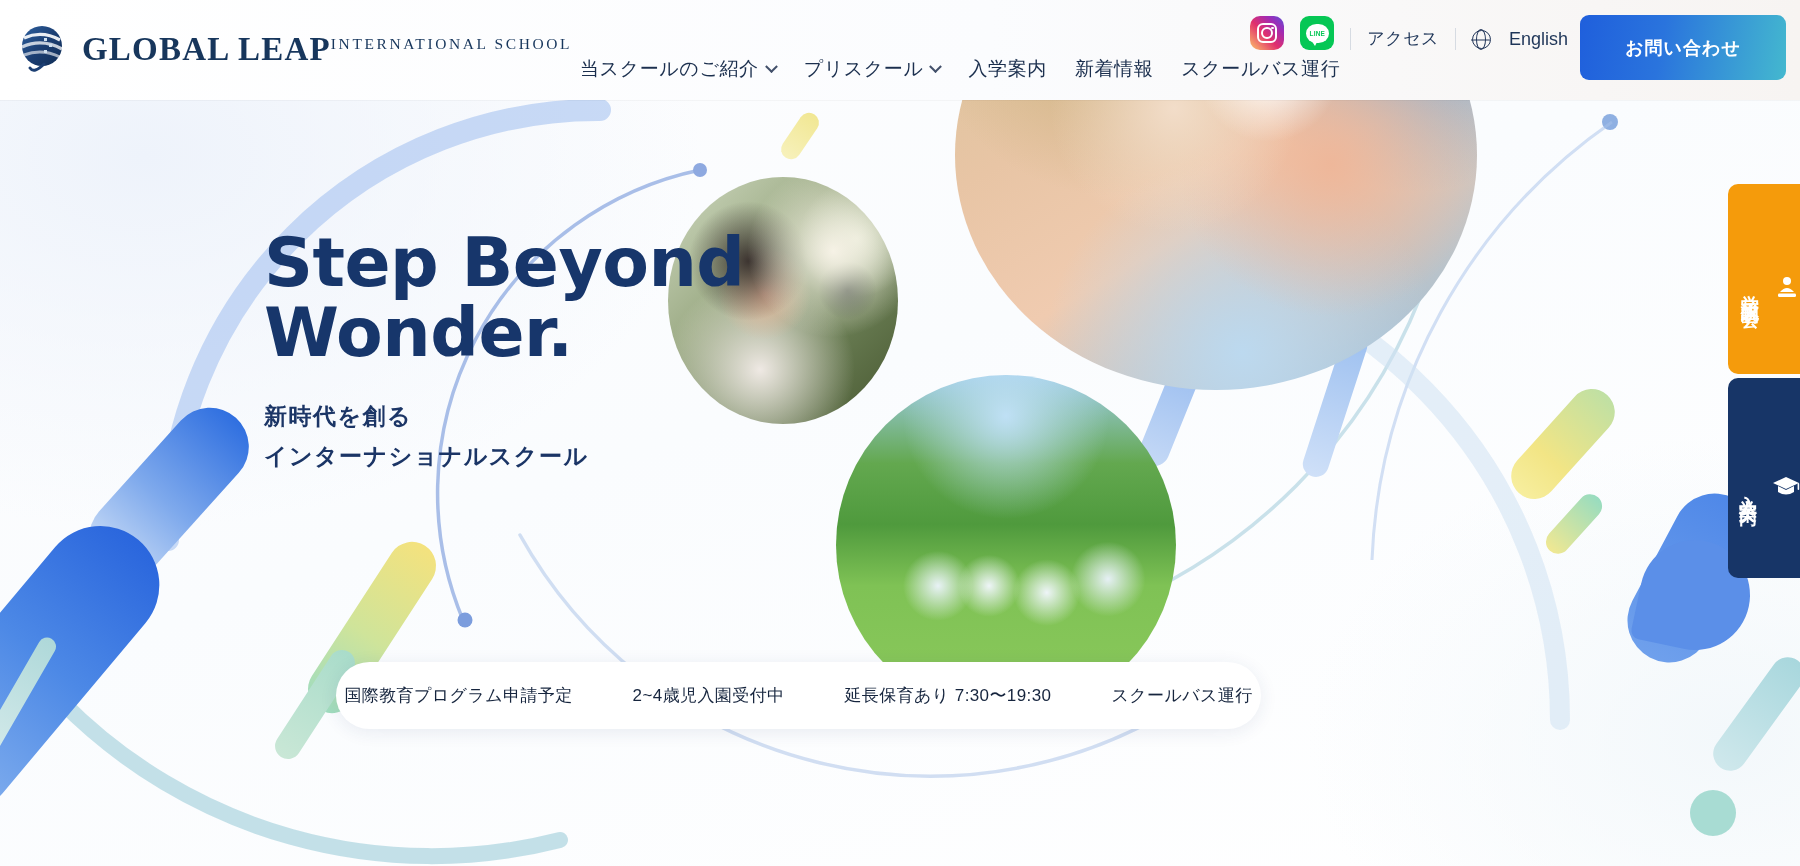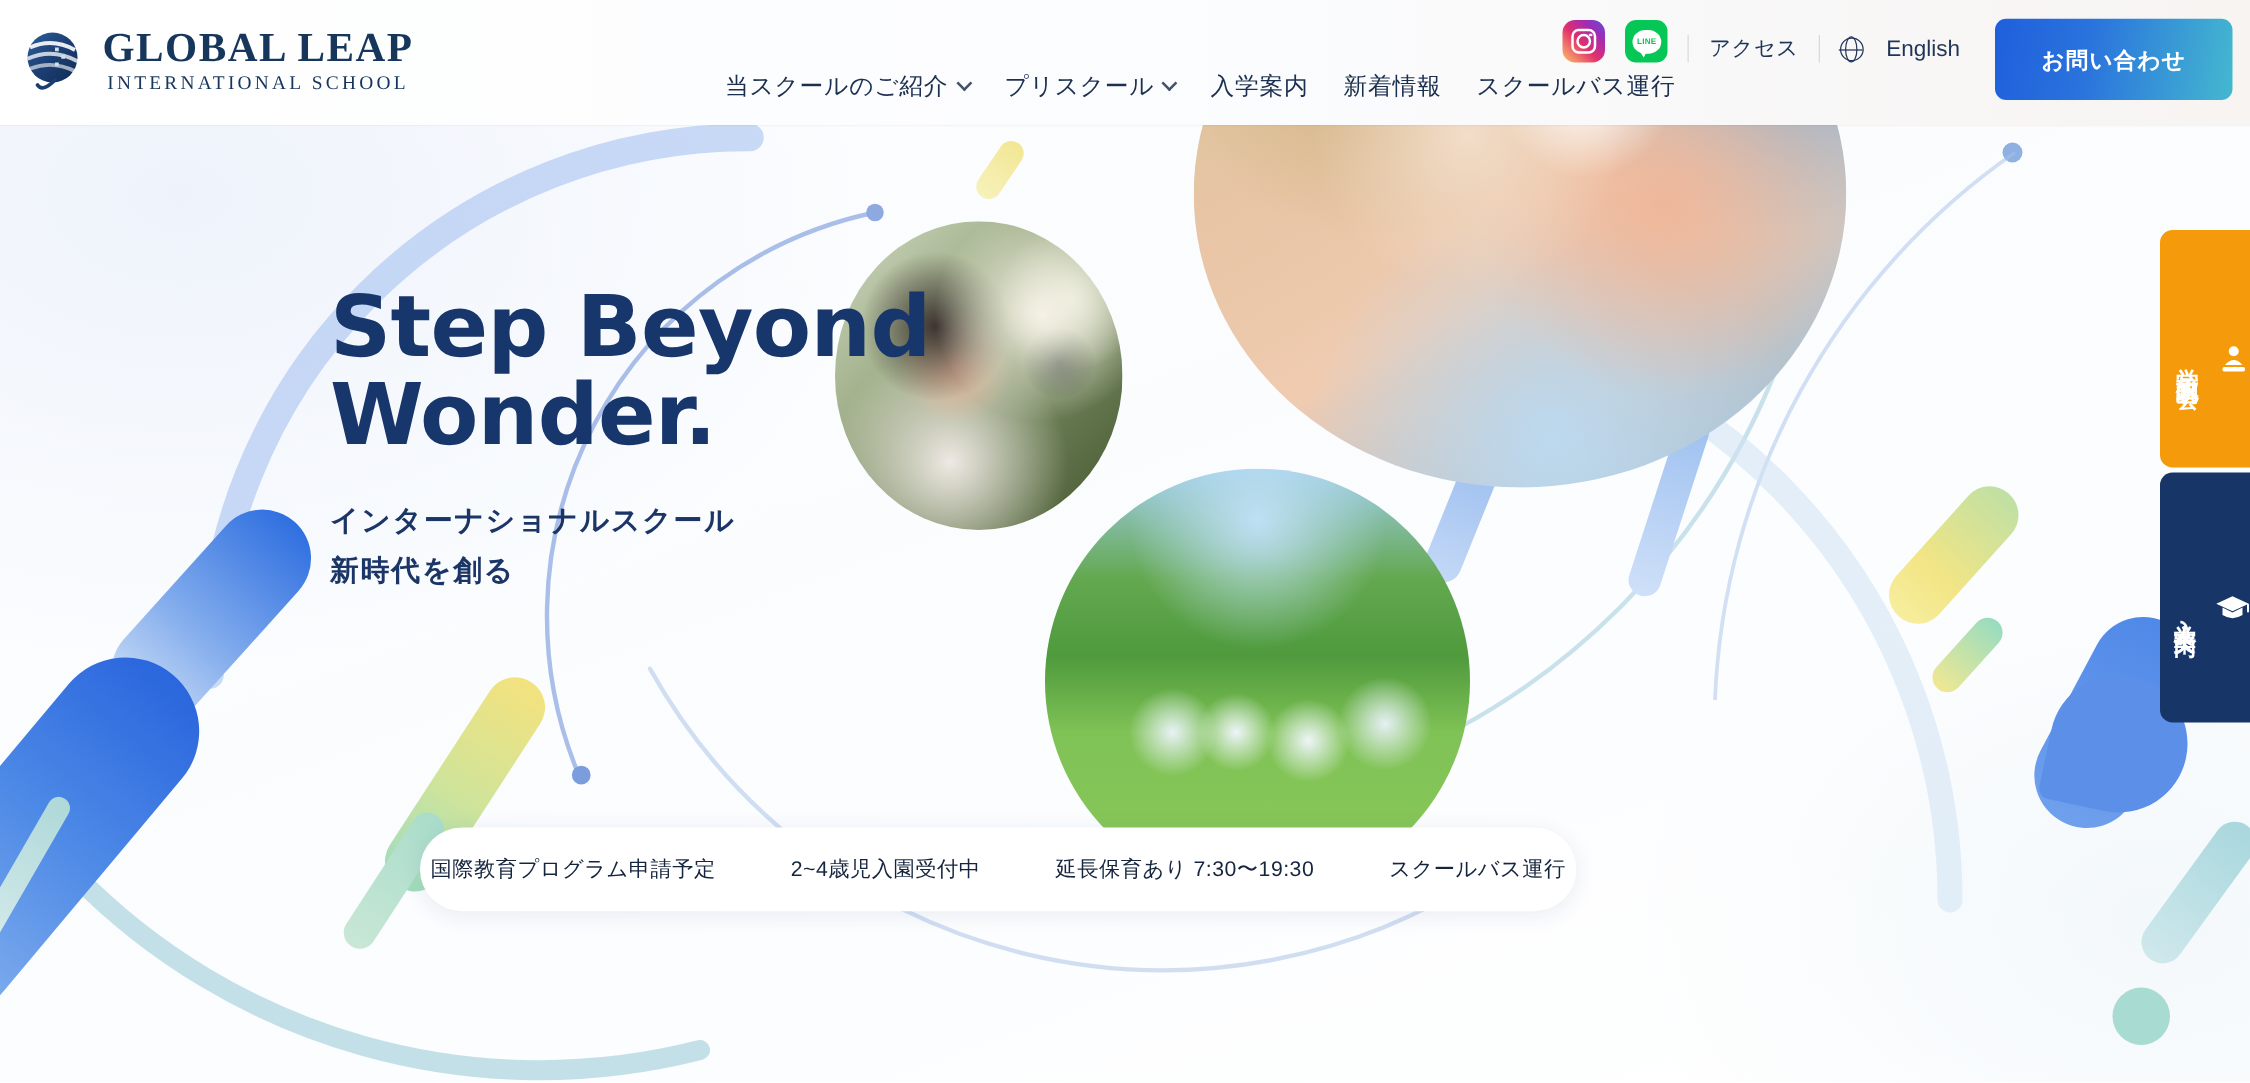--- a/index.html
+++ b/index.html
@@ -29,21 +29,21 @@
   .photo { position:absolute; border-radius:50%; overflow:hidden; }
 
   
   .header {
     position:absolute; top:0; left:0; width:1800px; height:100px;
     background:linear-gradient(90deg,#ffffff 0%,#fbfcfe 55%,#f7f4f2 100%);
     z-index:40;
     box-shadow:0 1px 0 rgba(0,0,0,0.03);
   }
   .logo-wrap { position:absolute; left:14px; top:20px; display:flex; align-items:center; gap:10px; }
-  .logo-text { display:flex; flex-direction:column; line-height:1; }
+  .logo-text { display:flex; flex-direction:row; line-height:1; }
   .logo-main {
     font-family:"Liberation Serif","DejaVu Serif",serif;
     font-size:33px; font-weight:700; letter-spacing:1.2px; color:#17365c;
   }
   .logo-sub {
     font-family:"Liberation Serif","DejaVu Serif",serif;
     font-size:15.5px; letter-spacing:2.6px; color:#17365c; margin-top:3px; text-align:center;
   }
 
   .util {
@@ -71,21 +71,21 @@
   .util-link { font-size:17px; color:#1e3558; cursor:pointer; letter-spacing:.5px; }
   .lang { display:flex; align-items:center; gap:18px; cursor:pointer; }
   .globe { width:19px; height:19px; border:1.7px solid #22365a; border-radius:50%; position:relative; }
   .globe::before { content:""; position:absolute; left:-1.7px; top:50%; width:19px; height:0;
     border-top:1.5px solid #22365a; transform:translateY(-50%); }
   .globe::after { content:""; position:absolute; left:50%; top:-1.7px; width:8px; height:19px;
     border:1.5px solid #22365a; border-radius:50%; transform:translateX(-50%); }
   .lang-text { font-size:18px; color:#1e3558; }
 
   .contact-btn {
-    position:absolute; right:14px; top:15px; width:190px; height:65px; border-radius:9px;
+    position:absolute; right:14px; top:15px; width:206px; height:65px; border-radius:9px;
     background:linear-gradient(100deg,#1f5fdc 0%,#2a74dd 40%,#44b8cf 100%);
     color:#fff; font-size:18px; font-weight:700; letter-spacing:1px;
     display:flex; align-items:center; justify-content:center; cursor:pointer; border:none;
   }
 
   .nav { position:absolute; left:580px; top:56px; display:flex; align-items:center; gap:28px; }
   .nav-item { font-size:19px; color:#1b2f4e; font-weight:400; cursor:pointer;
     display:flex; align-items:center; gap:8px; letter-spacing:.6px; white-space:nowrap; }
   .chev { width:9px; height:9px; border-right:2px solid #42506a; border-bottom:2px solid #42506a;
     transform:rotate(45deg) translate(-2px,-2px); }
@@ -275,22 +275,22 @@
     <div class="nav-item">
       <span>スクールバス運行</span>
     </div>
   </nav>
 </div>
 
 <div class="hero-text">
   <div class="hero-h1">Step Beyond</div>
   <div class="hero-h1">Wonder.</div>
   <div class="hero-sub">
+    <div>新時代を創る</div>
     <div>インターナショナルスクール</div>
-    <div>新時代を創る</div>
   </div>
 </div>
 
 <div class="info-bar">
   <span class="info-item">国際教育プログラム申請予定</span>
   <span class="info-sep"></span>
   <span class="info-item">2~4歳児入園受付中</span>
   <span class="info-sep"></span>
   <span class="info-item">延長保育あり 7:30〜19:30</span>
   <span class="info-sep"></span>

